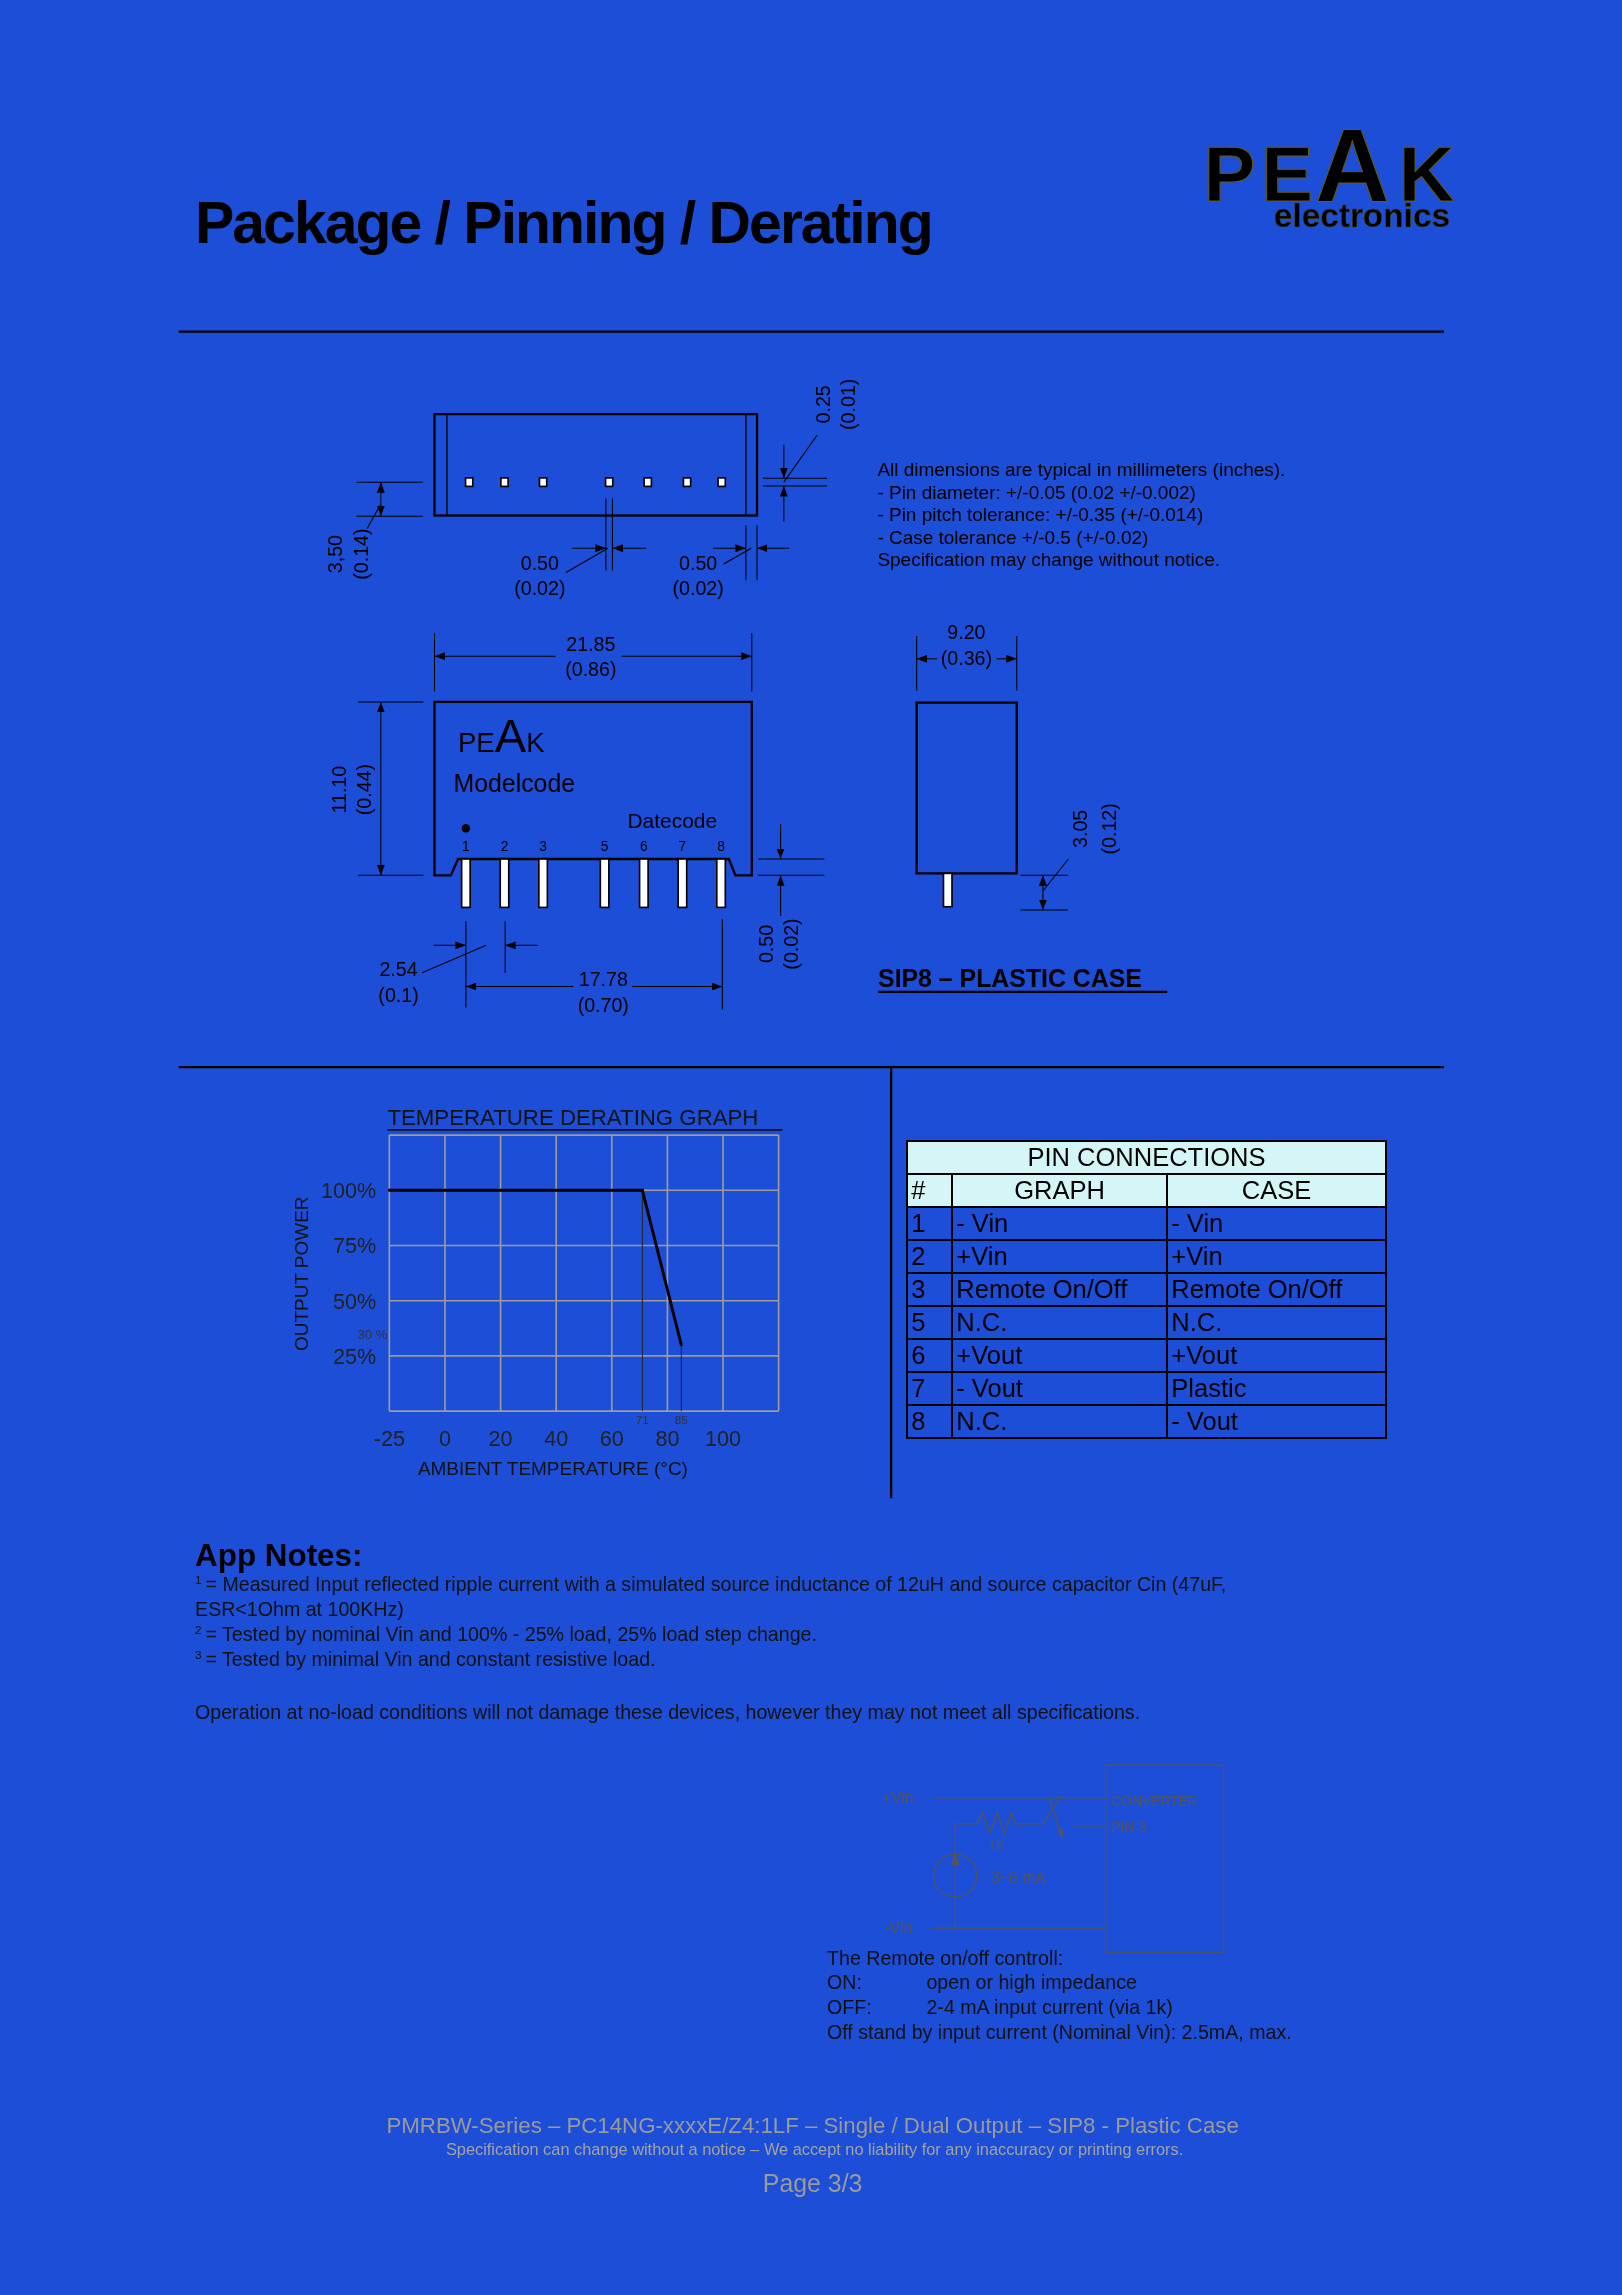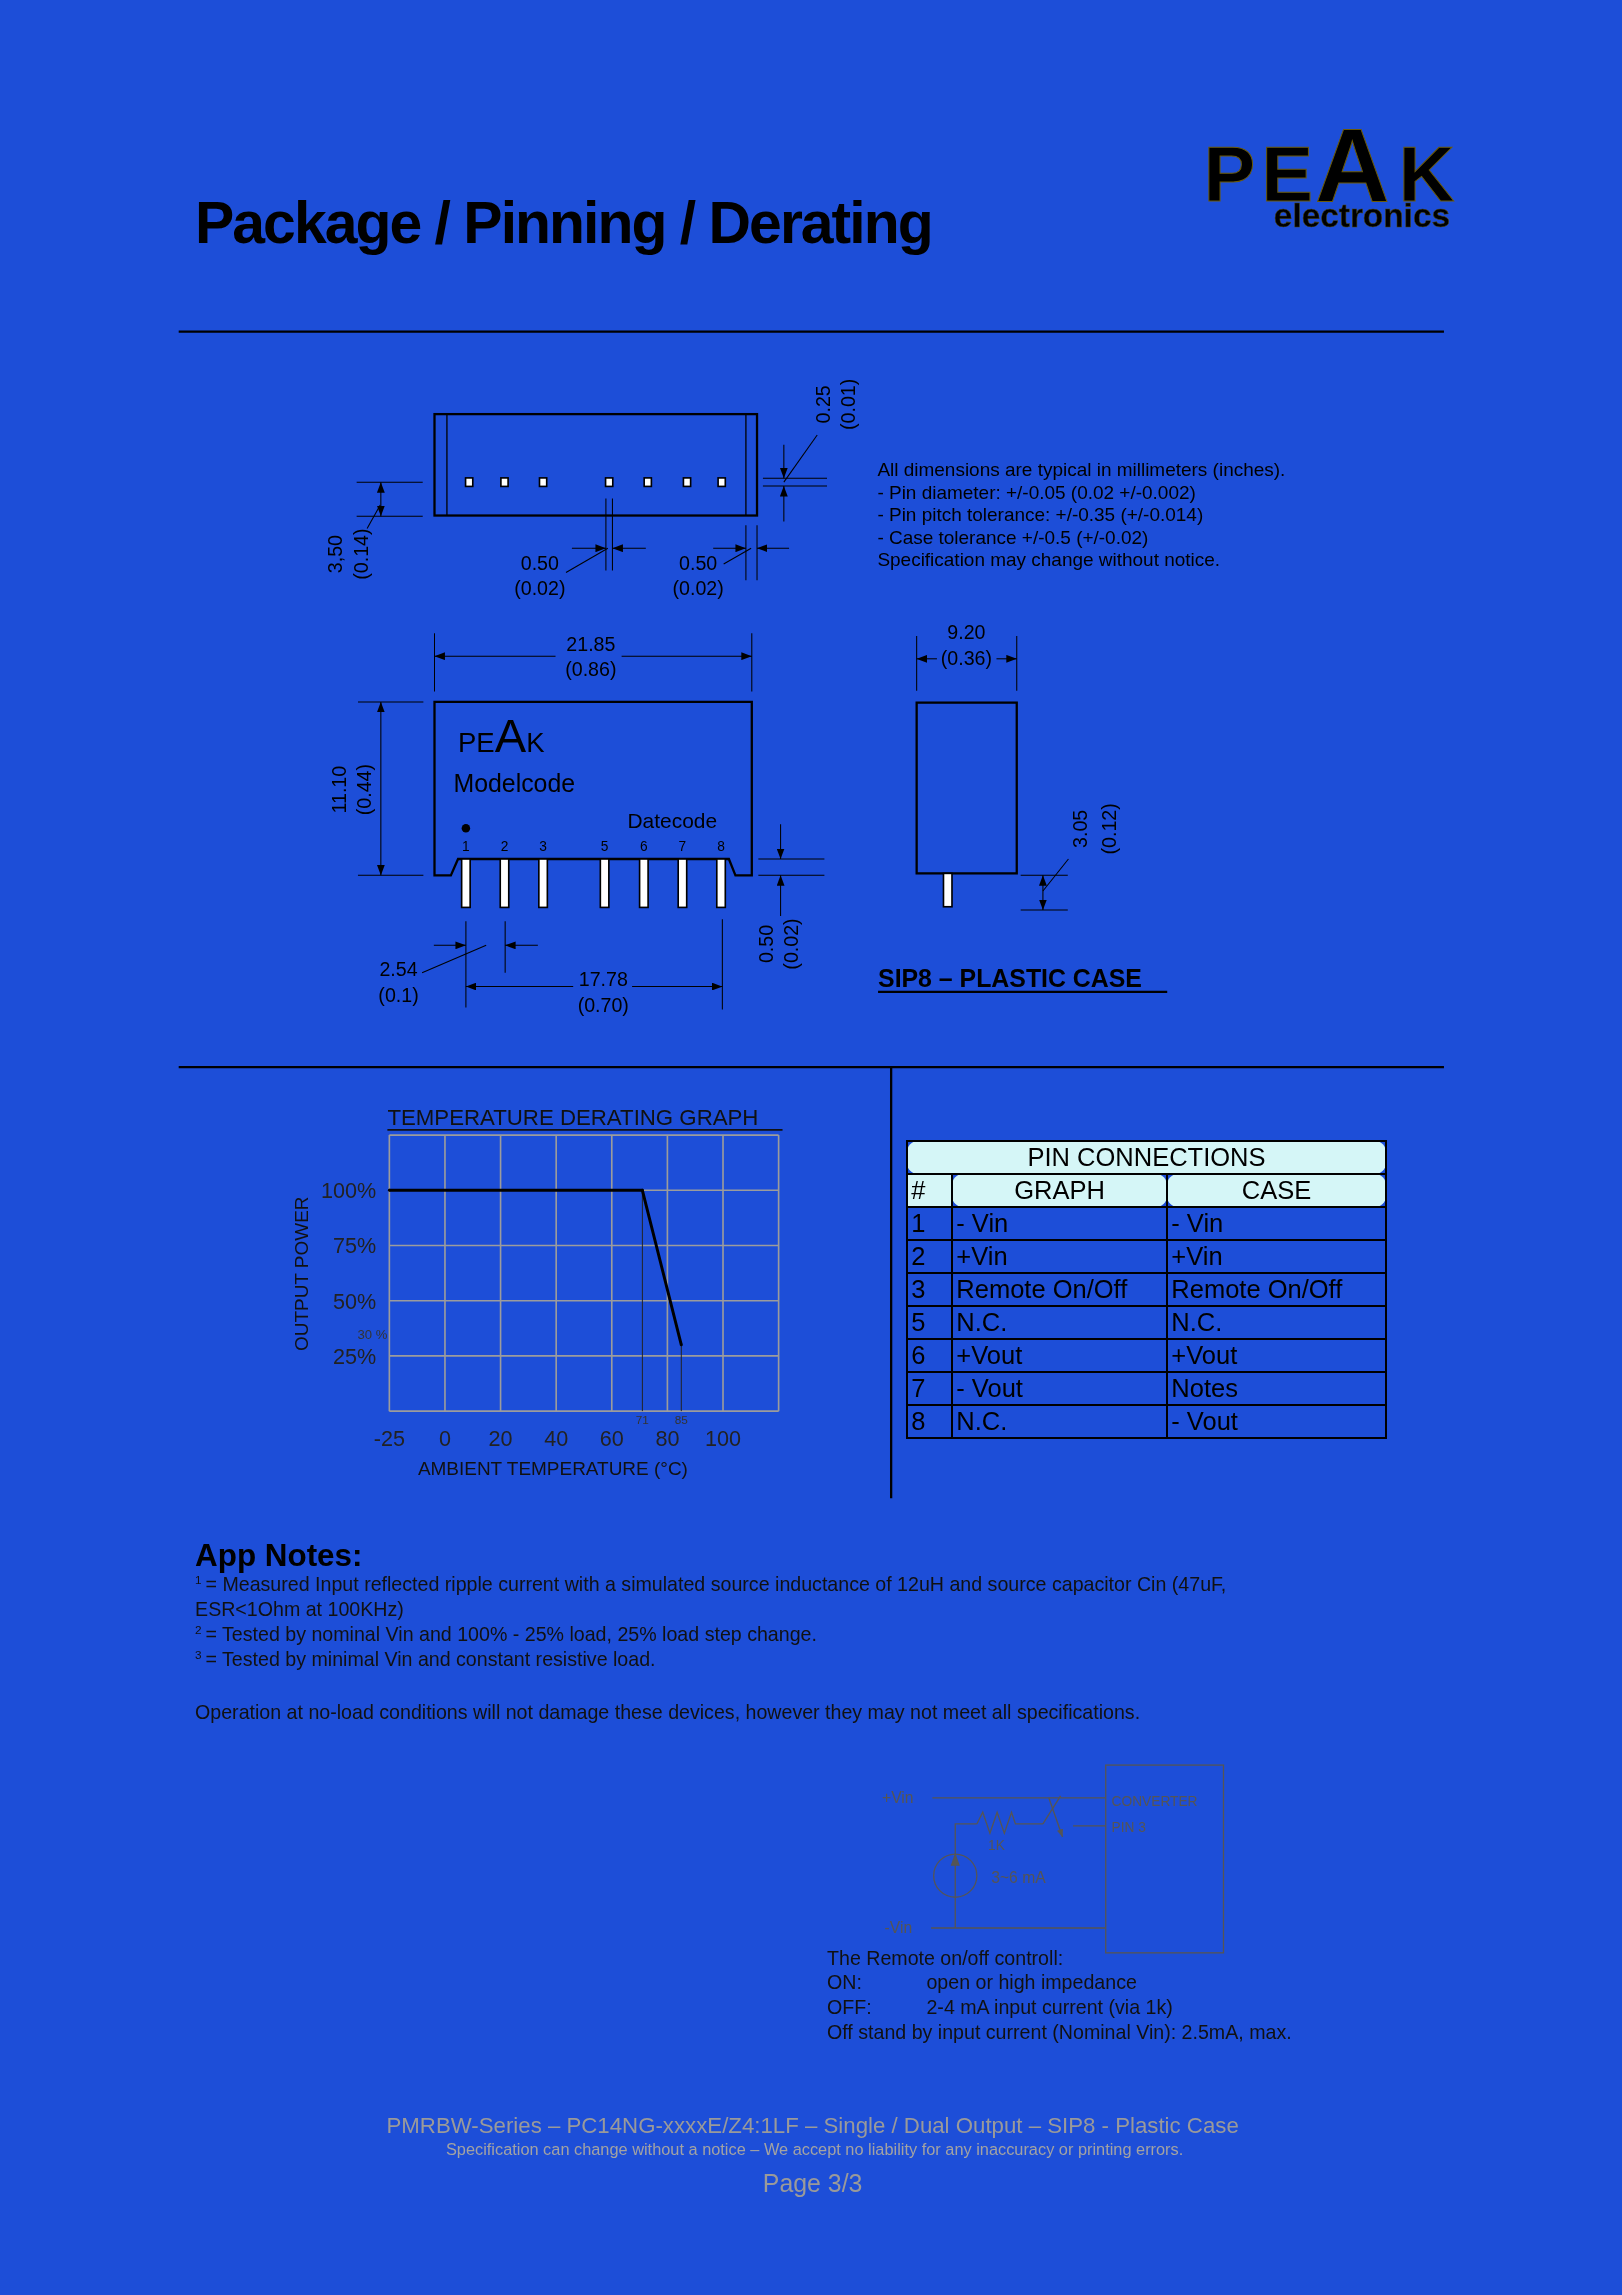--- a/index.html
+++ b/index.html
@@ -38,21 +38,21 @@
   .footer3 { font-size: 38px; fill: #9a9a9a; }
 
   #pin-table {
     position: absolute; left: 906px; top: 1140px;
     border-collapse: collapse; table-layout: fixed;
     font-family: "Liberation Sans", sans-serif; font-size: 25.5px; color: #000;
   }
   #pin-table td { border: 2.6px solid #000; padding: 0 3.3px; line-height: 1; white-space: nowrap; overflow: hidden; }
   #pin-table tr.hdr td { height: 31px; background: #d5f6f7; }
   #pin-table tr.row td { height: 31px; }
-  #pin-table .center { text-align: center; border-radius: 11px; }
+  #pin-table .center { text-align: center; }
 </style>
 </head>
 <body>
 
 <div id="page">
 
 <svg class="layer" width="1622" height="2295" viewBox="0 0 2479 3508">
   <defs>
     <marker id="ah" viewBox="0 0 16 12" refX="16" refY="6" markerWidth="16" markerHeight="12" markerUnits="userSpaceOnUse" orient="auto-start-reverse">
       <path d="M0,0 L16,6 L0,12 z" fill="#000"></path>
@@ -357,21 +357,21 @@
     <td>N.C.</td>
   </tr>
   <tr class="row">
     <td>6</td>
     <td>+Vout</td>
     <td>+Vout</td>
   </tr>
   <tr class="row">
     <td>7</td>
     <td>- Vout</td>
-    <td>Notes</td>
+    <td>Plastic</td>
   </tr>
   <tr class="row">
     <td>8</td>
     <td>N.C.</td>
     <td>- Vout</td>
   </tr>
 </tbody>
     </table>
 
 </div>

